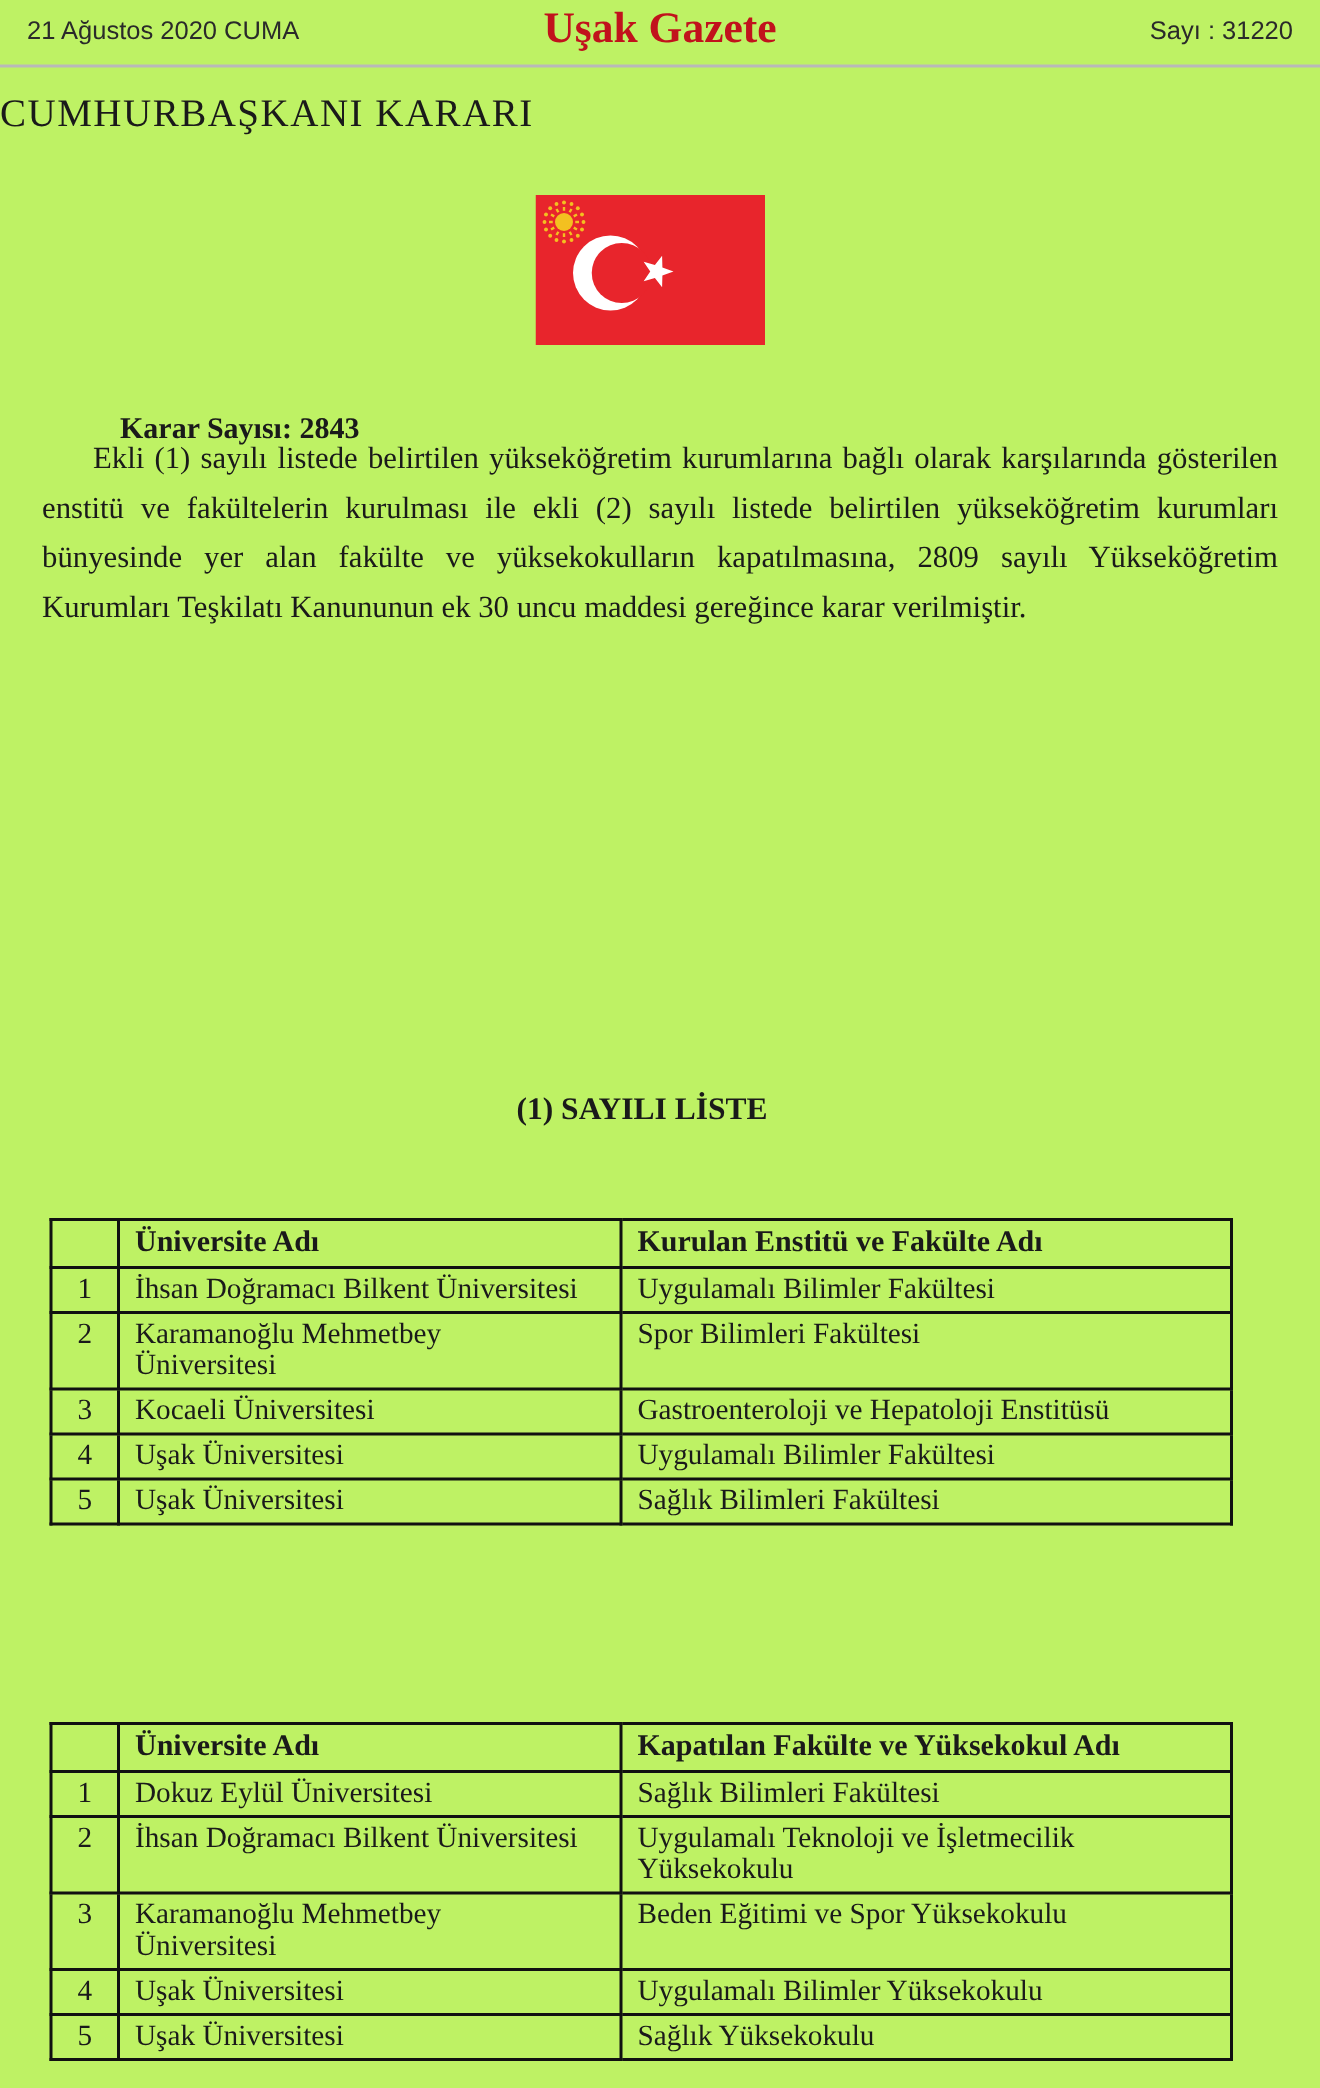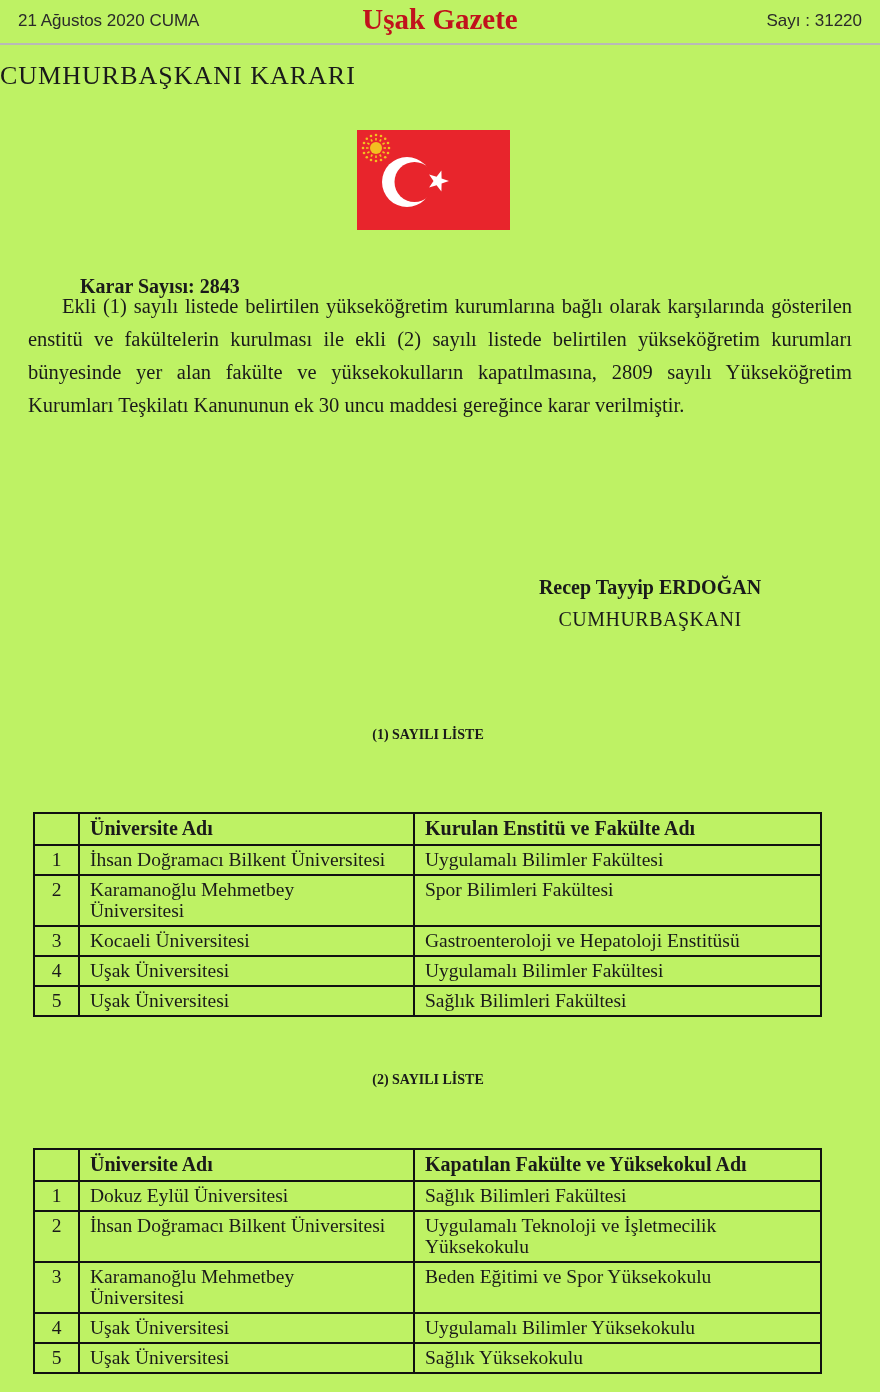--- a/index.html
+++ b/index.html
@@ -44,21 +44,21 @@
     font-size:20.5px;line-height:33px;text-align:justify;text-indent:34px;}
 
   .decree-date{position:absolute;top:480px;left:0;width:854px;text-align:center;font-size:20px;}
 
   .signature{position:absolute;top:576px;left:520px;width:260px;text-align:center;}
   .signer-name{font-size:20px;font-weight:bold;white-space:nowrap;}
   .signer-title{margin-top:9px;font-size:20px;letter-spacing:0.5px;}
 
   
   .list-heading{position:absolute;left:0;width:856px;text-align:center;
-    font-size:14px;font-weight:bold;}
+    font-size:21px;font-weight:bold;}
   .list1-heading{top:727px;}
   .list2-heading{top:1072px;}
 
   
   table.doc-table{position:absolute;left:33px;width:787px;
     border-collapse:collapse;table-layout:fixed;
     font-size:19.5px;line-height:21px;}
   .table1{top:812px;}
   .table2{top:1148px;}
   table.doc-table th, table.doc-table td{
@@ -130,24 +130,20 @@
 
       <polygon class="flag-white" points="92,51 84.6,53.6 84.4,61.5 79.6,55.3 72.1,57.5 76.5,51 72.1,44.5 79.6,46.7 84.4,40.5 84.6,48.4"></polygon>
     </svg>
   </div>
 
   <div class="decision-no">Karar Sayısı: 2843</div>
 
   <p class="decree-body">Ekli (1) sayılı listede belirtilen yükseköğretim kurumlarına bağlı olarak karşılarında gösterilen enstitü ve fakültelerin kurulması ile ekli (2) sayılı listede belirtilen yükseköğretim kurumları bünyesinde yer alan fakülte ve yüksekokulların kapatılmasına, 2809 sayılı Yükseköğretim Kurumları Teşkilatı Kanununun ek 30 uncu maddesi gereğince karar verilmiştir.</p>
 
 
-  <div class="signature">
-    <div class="signer-name">Recep Tayyip ERDOĞAN</div>
-    <div class="signer-title">CUMHURBAŞKANI</div>
-  </div>
 
   <div class="list-heading list1-heading">(1) SAYILI LİSTE</div>
   <table class="doc-table table1">
     <colgroup>
         <col class="c-num">
         <col class="c-uni">
         <col class="c-fac">
       </colgroup>
   <thead>
         <tr>
@@ -179,21 +175,20 @@
           <td>Uygulamalı Bilimler Fakültesi</td>
         </tr>
         <tr>
           <td>5</td>
           <td>Uşak Üniversitesi</td>
           <td>Sağlık Bilimleri Fakültesi</td>
         </tr>
       </tbody>
     </table>
 
-  <div class="list-heading list2-heading">(2) SAYILI LİSTE</div>
   <table class="doc-table table2">
     <colgroup>
         <col class="c-num">
         <col class="c-uni">
         <col class="c-fac">
       </colgroup>
   <thead>
         <tr>
           <th></th>
           <th>Üniversite Adı</th>

